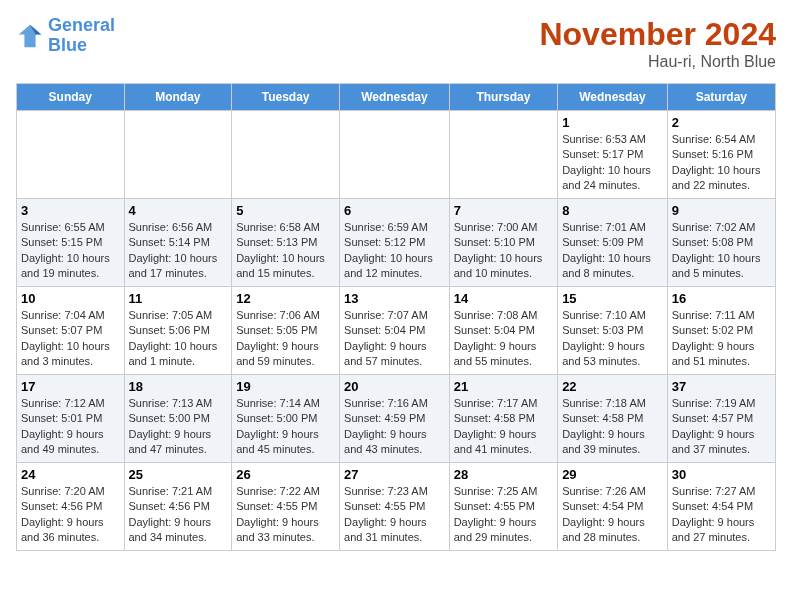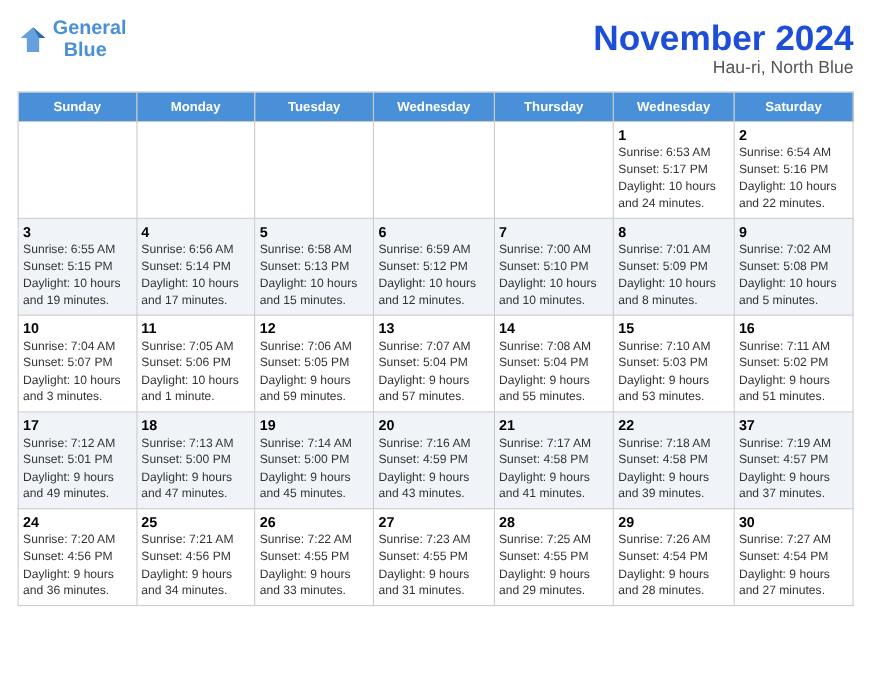--- a/index.html
+++ b/index.html
@@ -33,21 +33,21 @@
     .logo-bird {
       width: 28px;
       height: 28px;
     }
     .title-block {
       text-align: right;
     }
     .title-block h1 {
       font-size: 32px;
       font-weight: bold;
-      color: #1d4ed8;
+      color: #c2410c;
     }
     .title-block h2 {
       font-size: 16px;
       font-weight: normal;
       color: #555;
     }
     table {
       width: 100%;
       border-collapse: collapse;
       font-size: 11px;
@@ -94,21 +94,21 @@
 <body>
 
 <div class="header">
   <div class="logo">
     <svg class="logo-bird" viewBox="0 0 40 40" xmlns="http://www.w3.org/2000/svg">
       <polygon points="20,4 36,18 28,18 28,36 12,36 12,18 4,18" fill="#4a90d9" opacity="0.85"></polygon>
       <polygon points="20,4 36,18 28,18" fill="#2a6cb0"></polygon>
     </svg>
     <div class="logo-text">
       <div><span>General</span></div>
-      <div><span style="color:#4a90d9;margin-left:10px;">Blue</span></div>
+      <div><span style="color:#4a90d9;">Blue</span></div>
     </div>
   </div>
   <div class="title-block">
     <h1>November 2024</h1>
     <h2>Hau-ri, North Blue</h2>
   </div>
 </div>
 
 <table>
   <thead>

